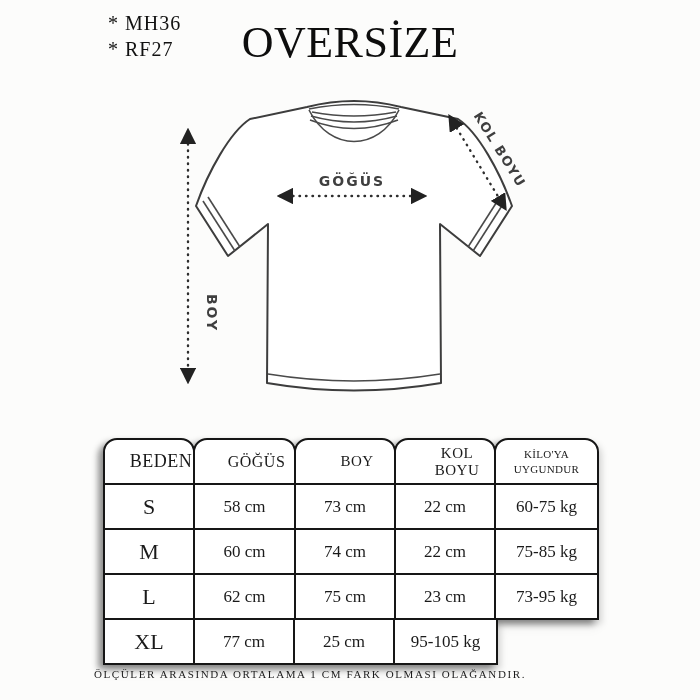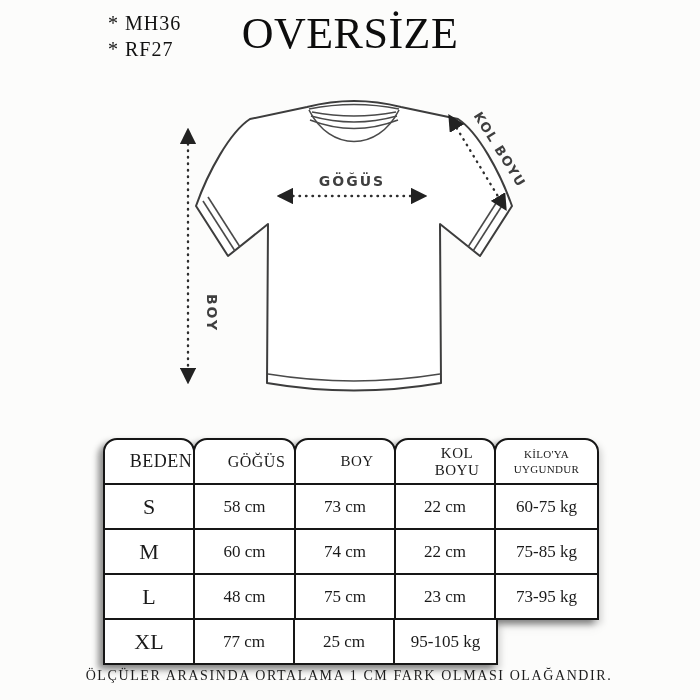--- a/index.html
+++ b/index.html
@@ -8,21 +8,21 @@
     background:#fcfcfb; overflow:hidden;
     font-family:"Liberation Serif", serif; color:#1a1a1a;
   }
   
   .codes {
     position:absolute; left:108px; top:10px;
     font-size:20px; line-height:1.3; letter-spacing:1px; color:#111;
   }
   
   .title {
-    position:absolute; left:0; top:8px; width:700px;
+    position:absolute; left:0; top:17px; width:700px;
     text-align:center; font-size:44px; font-weight:400;
     letter-spacing:0.5px; color:#0d0d0d;
   }
   
   .diagram { position:absolute; left:0; top:0; }
   .shirt-line { fill:#ffffff; stroke:#3d3d3d; stroke-width:2; stroke-linejoin:round; }
   .detail-line { fill:none; stroke:#4a4a4a; stroke-width:1.6; }
   .dotted { fill:none; stroke:#2e2e2e; stroke-width:2.4; stroke-linecap:round; stroke-dasharray:0.5 6; }
   .diag-label {
     font-family:"DejaVu Sans", sans-serif; font-size:14px; font-weight:bold;
@@ -46,21 +46,21 @@
   .c0 { width:92px; } .c1 { width:103px; } .c2 { width:102px; } .c3 { width:102px; } .c4 { width:105px; }
   .h-cell.c0 { font-size:18px; letter-spacing:0.5px; }
   .h-cell.c1 { font-size:16px; letter-spacing:0.5px; }
   .h-cell.c2, .h-cell.c3 { font-size:15px; letter-spacing:0.5px; }
   .h-cell.c4 { font-size:11px; line-height:1.3; letter-spacing:0.3px; padding:4px 10px; }
   .t-cell.c0 { font-size:22px; }
   .t-cell.c1, .t-cell.c2, .t-cell.c3, .t-cell.c4 { font-size:17px; }
   
   .footer-note {
     position:absolute; left:0; top:668px; width:620px; text-align:center;
-    font-size:14px; letter-spacing:1.6px; color:#1c1c1c;padding-left:39px;
+    font-size:11px; letter-spacing:1.6px; color:#1c1c1c;
   }
 </style>
 </head>
 <body>
 
 <div class="page">
 
   <div class="codes">
     <div>*  MH36</div>
     <div>*  RF27</div>
@@ -132,21 +132,21 @@
       </div>
       <div class="t-row">
         <div class="t-cell c0">M</div>
         <div class="t-cell c1">60 cm</div>
         <div class="t-cell c2">74 cm</div>
         <div class="t-cell c3">22 cm</div>
         <div class="t-cell c4">75-85 kg</div>
       </div>
       <div class="t-row">
         <div class="t-cell c0">L</div>
-        <div class="t-cell c1">48 cm</div>
+        <div class="t-cell c1">62 cm</div>
         <div class="t-cell c2">75 cm</div>
         <div class="t-cell c3">23 cm</div>
         <div class="t-cell c4">73-95 kg</div>
       </div>
       <div class="t-row">
         <div class="t-cell c0">XL</div>
         <div class="t-cell c2">77 cm</div>
         <div class="t-cell c3">25 cm</div>
         <div class="t-cell c4">95-105 kg</div>
       </div>

